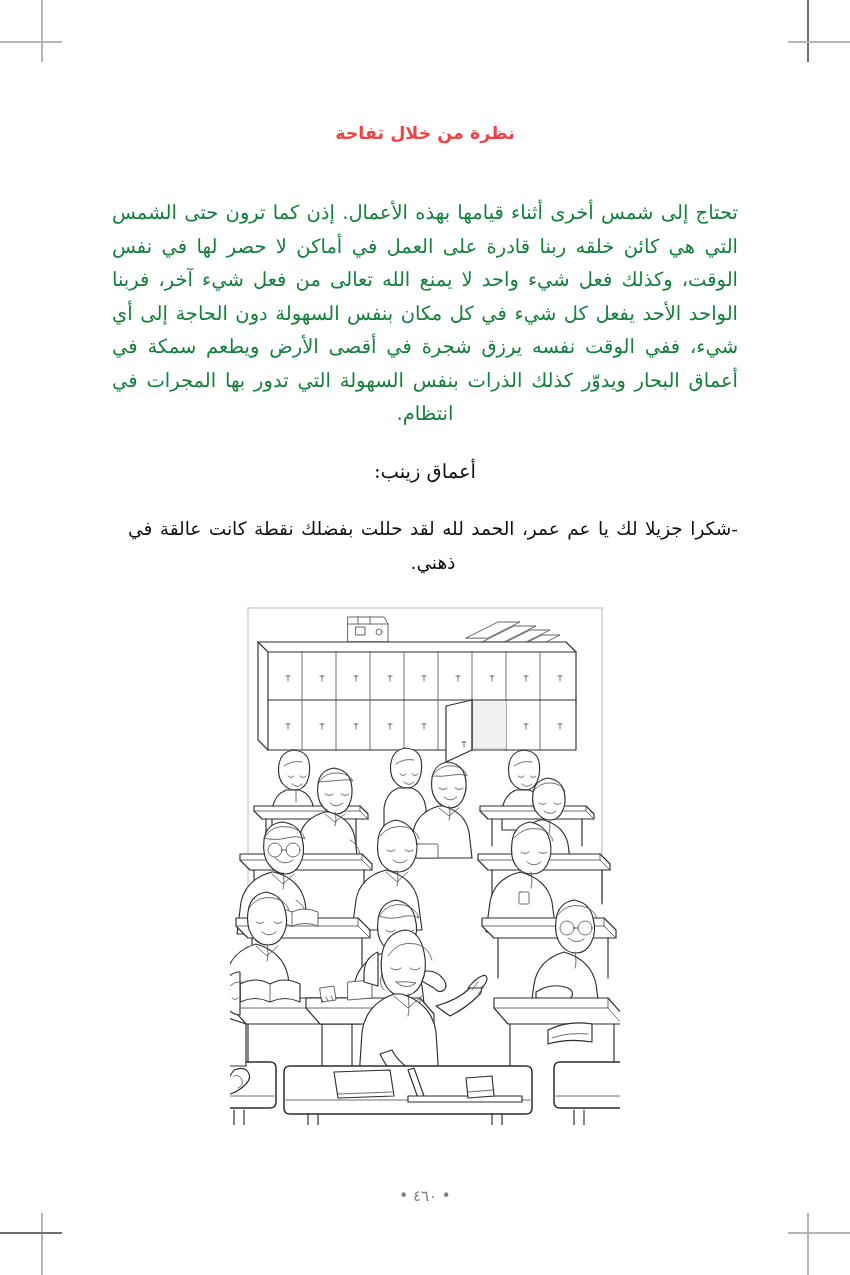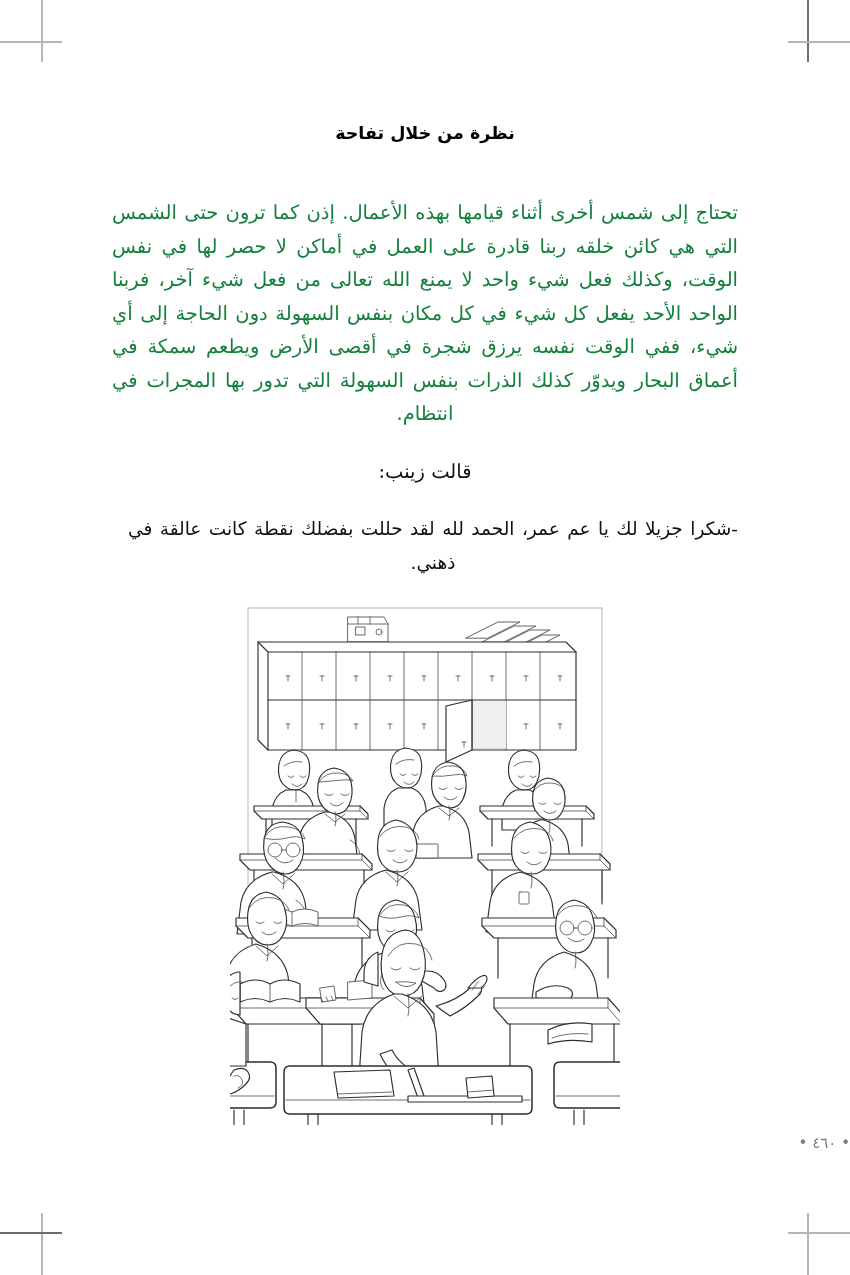--- a/index.html
+++ b/index.html
@@ -39,21 +39,21 @@
   
   .running-head {
     position: absolute;
     top: 123px;
     left: 0;
     width: 850px;
     text-align: center;
     font-family: "DejaVu Sans", sans-serif;
     font-size: 17.5px;
     font-weight: 700;
-    color: #000000;
+    color: #ef4444;
     letter-spacing: 0px;
     direction: rtl;
   }
 
   
   .textblock {
     position: absolute;
     top: 196px;
     right: 112px;
     width: 626px;
@@ -103,23 +103,24 @@
   }
   .illus {
     display: block;
     width: 390px;
     height: 525px;
   }
 
   
   .folio {
     position: absolute;
-    top: 1134px;
+    top: 1187px;
     left: 0;
     width: 850px;
+    text-align: center;
     font-family: "DejaVu Sans", sans-serif;
     font-size: 15px;
     color: #7d7d7d;
     direction: rtl;
     letter-spacing: 2px;
   }
 </style>
 </head>
 <body>
 
@@ -132,21 +133,21 @@
   <div class="crop crop-v crop-bl-v"></div>
   <div class="crop crop-h crop-bl-h"></div>
   <div class="crop crop-v crop-br-v"></div>
   <div class="crop crop-h crop-br-h"></div>
 
   <div class="running-head">نظرة من خلال تفاحة</div>
 
   <div class="textblock">
     <p class="para-main">تحتاج إلى شمس أخرى أثناء قيامها بهذه الأعمال. إذن كما ترون حتى الشمس التي هي كائن خلقه ربنا قادرة على العمل في أماكن لا حصر لها في نفس الوقت، وكذلك فعل شيء واحد لا يمنع الله تعالى من فعل شيء آخر، فربنا الواحد الأحد يفعل كل شيء في كل مكان بنفس السهولة دون الحاجة إلى أي شيء، ففي الوقت نفسه يرزق شجرة في أقصى الأرض ويطعم سمكة في أعماق البحار ويدوّر كذلك الذرات بنفس السهولة التي تدور بها المجرات في انتظام.</p>
 
-    <p class="para-speaker">قالت زينب:</p>
+    <p class="para-speaker">أعماق زينب:</p>
 
     <p class="para-dialogue">-شكرا جزيلا لك يا عم عمر، الحمد لله لقد حللت بفضلك نقطة كانت عالقة في ذهني.</p>
   </div>
 
   <div class="illus-wrap">
     <svg class="illus" viewBox="0 0 390 525" xmlns="http://www.w3.org/2000/svg">
       <defs>
         <style>
           .ln  { fill:none; stroke:#2e2e2e; stroke-width:1.15; stroke-linecap:round; stroke-linejoin:round; }
           .lnt { fill:none; stroke:#4a4a4a; stroke-width:0.8;  stroke-linecap:round; stroke-linejoin:round; }

